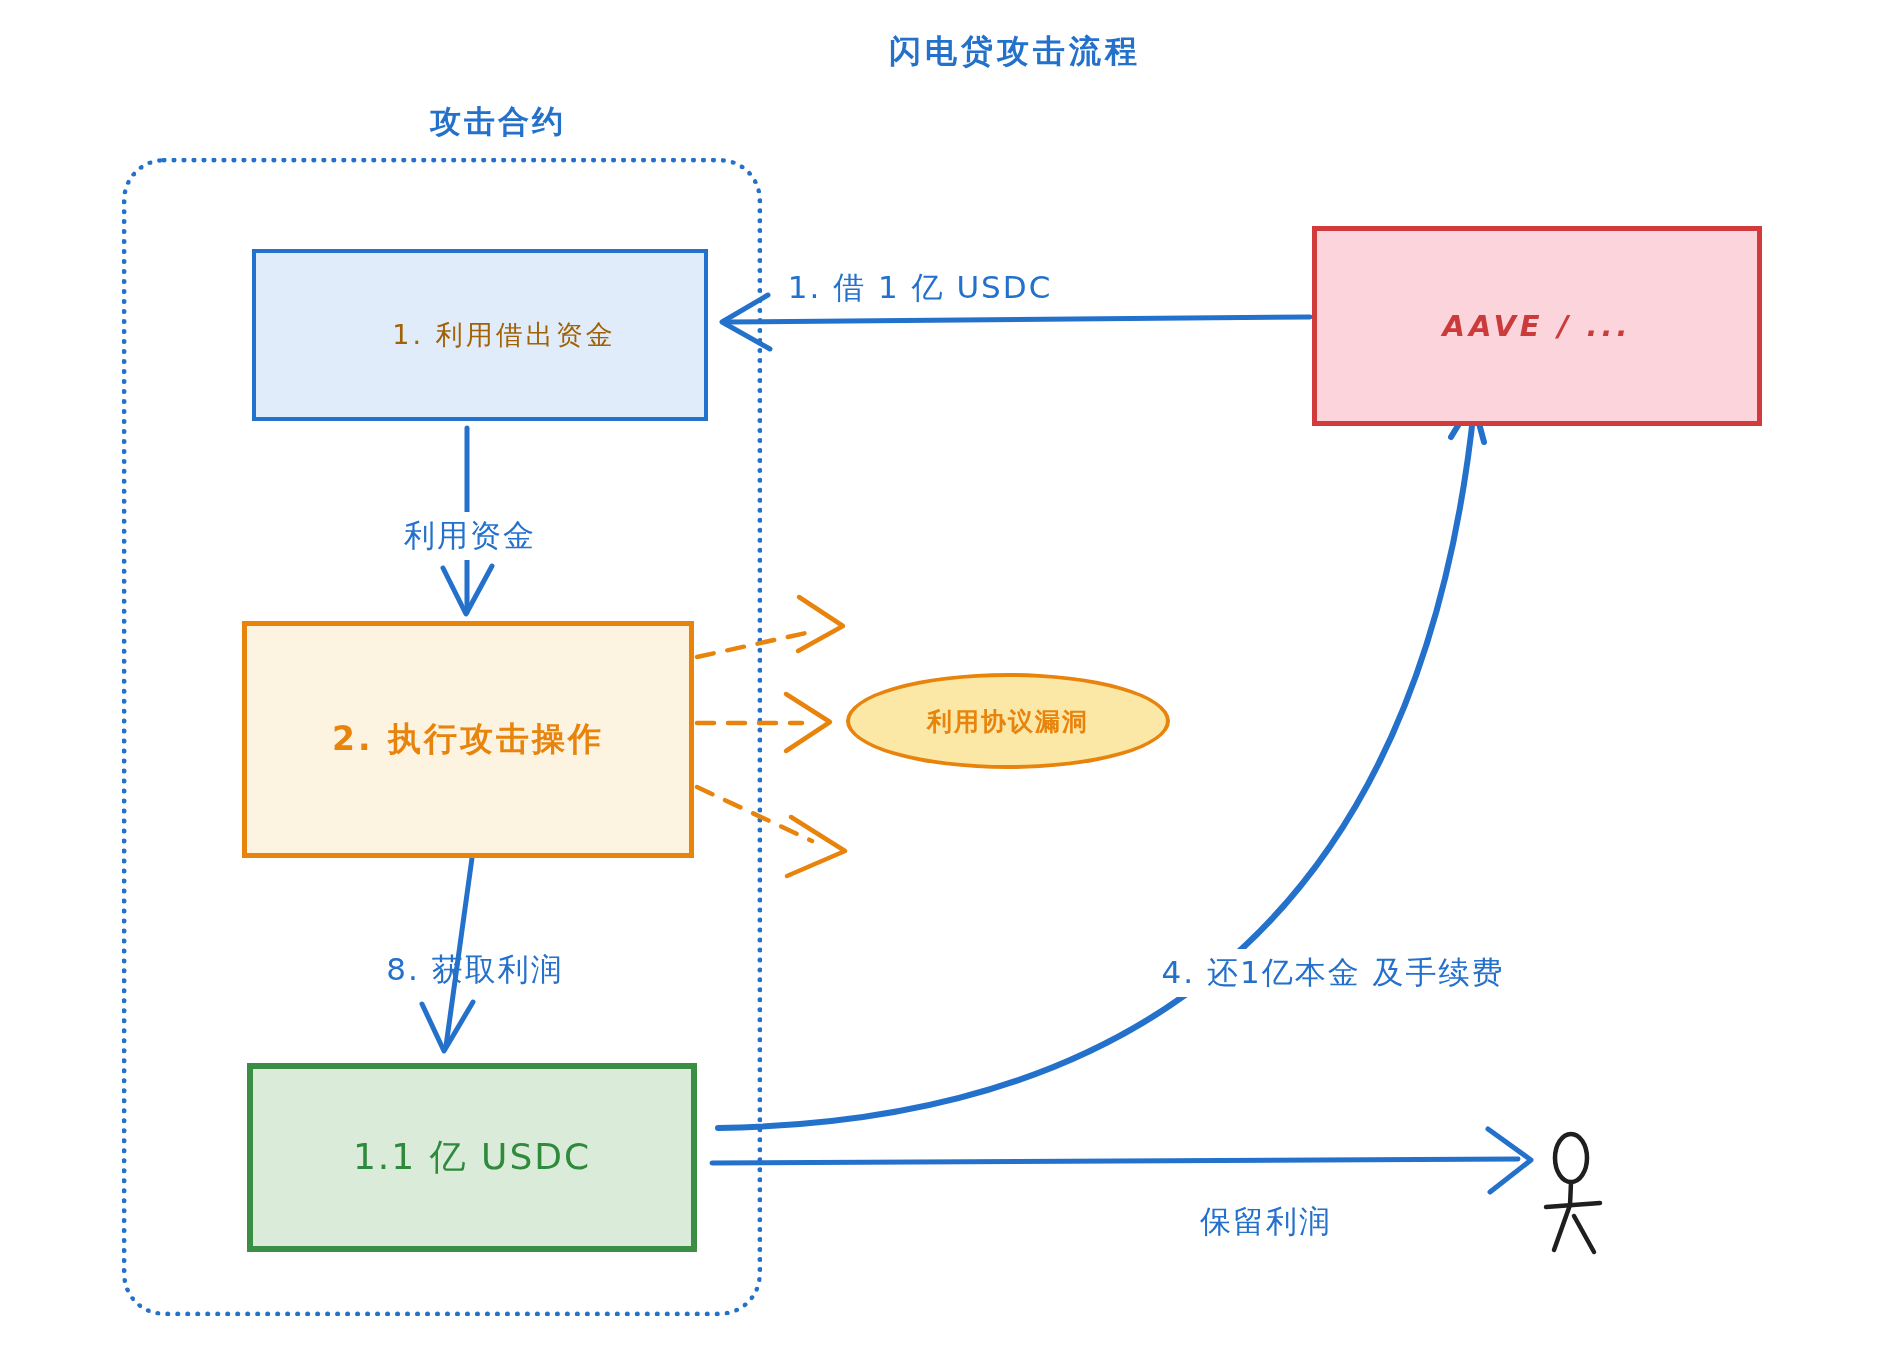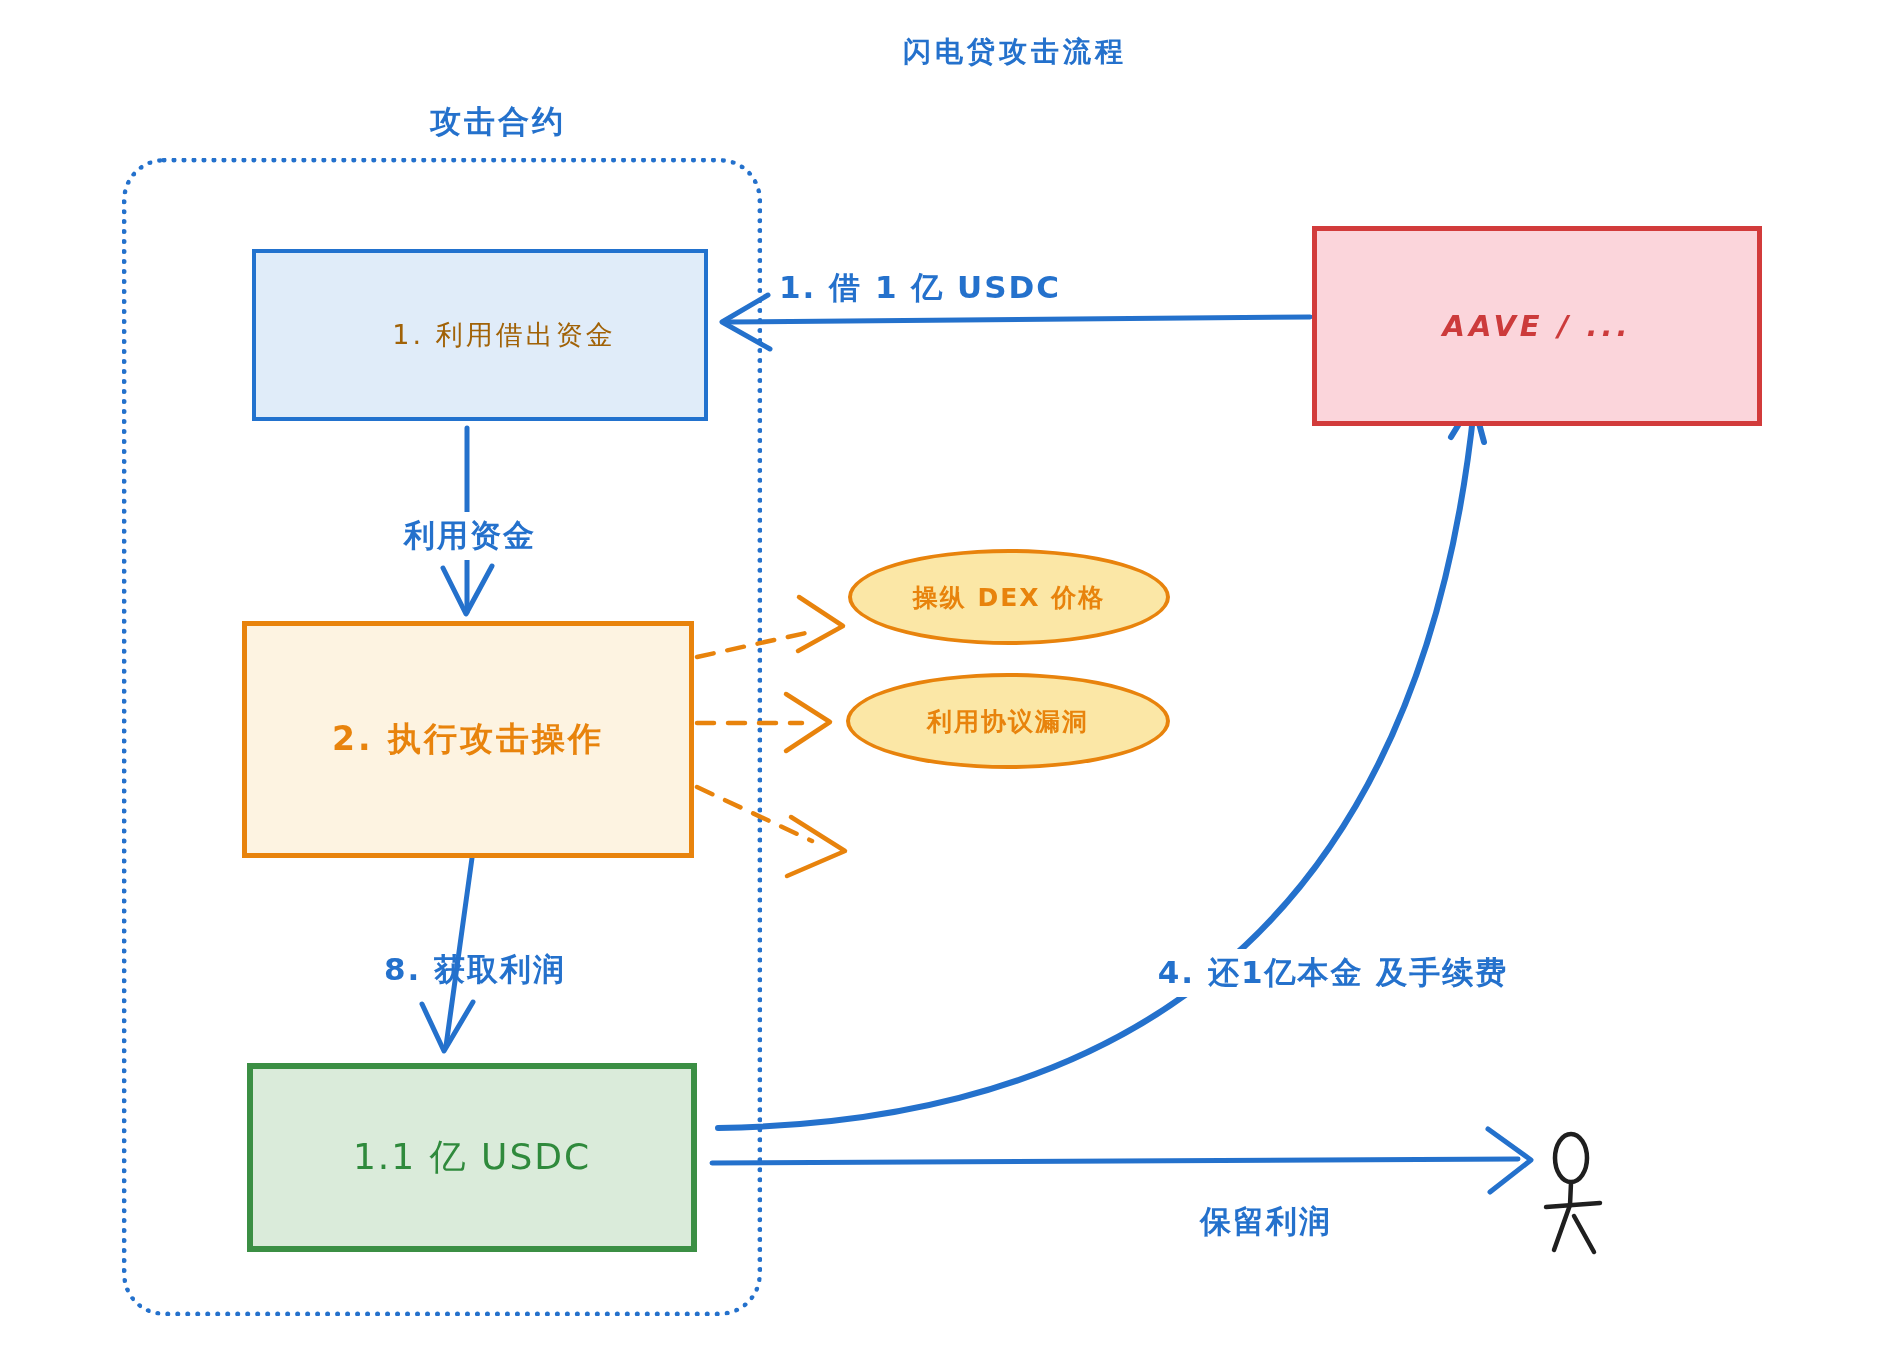--- a/index.html
+++ b/index.html
@@ -12,21 +12,21 @@
     --green-box-fill:#DAEBDA;
     --red:#CC3B3B;
     --red-box-fill:#FBD5DB;
   }
   *{box-sizing:border-box;margin:0;padding:0;}
   body{background:#ffffff;font-family:"DejaVu Sans","Liberation Sans",sans-serif;}
   .canvas{position:relative;width:1890px;height:1348px;background:#ffffff;overflow:hidden;}
 
   .title{
     position:absolute;left:1015px;top:52px;transform:translate(-50%,-50%);
-    font-size:28px;font-weight:bold;color:var(--primary-blue,#2471CC);
+    font-size:32px;font-weight:bold;color:var(--primary-blue,#2471CC);
     letter-spacing:4px;white-space:nowrap;
   }
   .contract-label{
     position:absolute;left:498px;top:122px;transform:translate(-50%,-50%);
     font-size:31px;font-weight:bold;color:var(--primary-blue,#2471CC);
     letter-spacing:3px;white-space:nowrap;
   }
   .contract-container{
     position:absolute;left:122px;top:158px;width:640px;height:1158px;
     border:5px dotted var(--primary-blue,#2471CC);border-radius:42px;
@@ -64,21 +64,21 @@
     background:var(--ellipse-fill,#FBE7A6);border:4px solid var(--orange,#E8830C);
     border-radius:50%;color:var(--orange,#E8830C);font-size:25px;font-weight:bold;
     letter-spacing:2px;white-space:nowrap;
   }
   .ellipse-1{left:848px;top:549px;width:322px;height:96px;}
   .ellipse-2{left:846px;top:673px;width:324px;height:96px;}
   .ellipse-3{left:846px;top:806px;width:324px;height:96px;}
 
   .edge-label{
     position:absolute;transform:translate(-50%,-50%);
-    font-size:31px;font-weight:bold;color:var(--primary-blue,#2471CC);
+    font-size:31px;font-weight:normal;color:var(--primary-blue,#2471CC);
     letter-spacing:2px;white-space:nowrap;
   }
   .edge-label.bg{background:#ffffff;padding:3px 12px;margin-top:20px;}
   .lbl-borrow{left:920px;top:288px;}
   .lbl-use-funds{left:470px;top:516px;}
   .lbl-profit{left:475px;top:970px;}
   .lbl-repay{left:1333px;top:953px;}
   .lbl-keep{left:1266px;top:1222px;}
 
   .blue-stroke{stroke:var(--primary-blue,#2471CC);}
@@ -153,23 +153,20 @@
   </div>
 
   <div class="node node-green">
     <span>1.1 亿 USDC</span>
   </div>
 
   <div class="node node-red">
     <span>AAVE / ...</span>
   </div>
 
-  <div class="ellipse ellipse-1">
-    <span>操纵 DEX 价格</span>
-  </div>
   <div class="ellipse ellipse-2">
     <span>利用协议漏洞</span>
   </div>
 
   <div class="edge-label lbl-borrow">1. 借 1 亿 USDC</div>
   <div class="edge-label bg lbl-use-funds">利用资金</div>
   <div class="edge-label lbl-profit">8. 获取利润</div>
   <div class="edge-label bg lbl-repay">4. 还1亿本金 及手续费</div>
   <div class="edge-label lbl-keep">保留利润</div>
 

